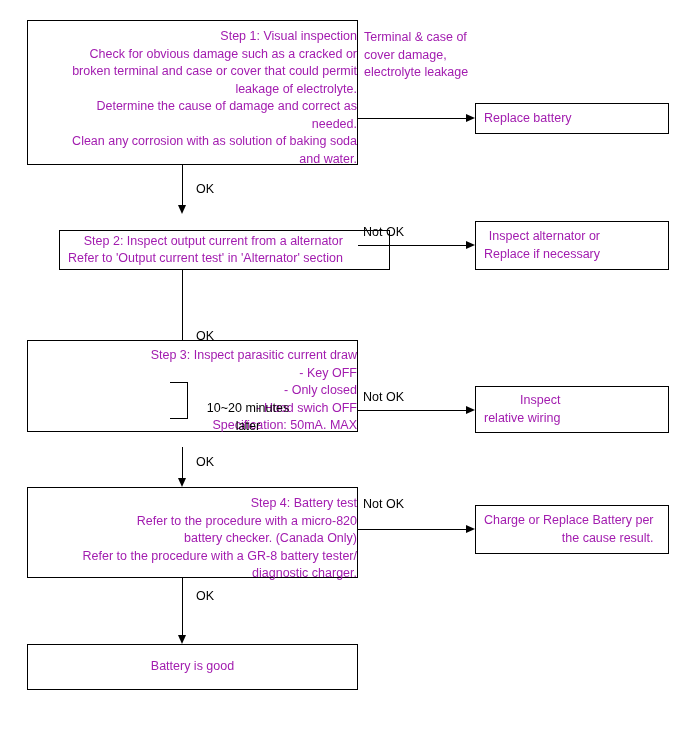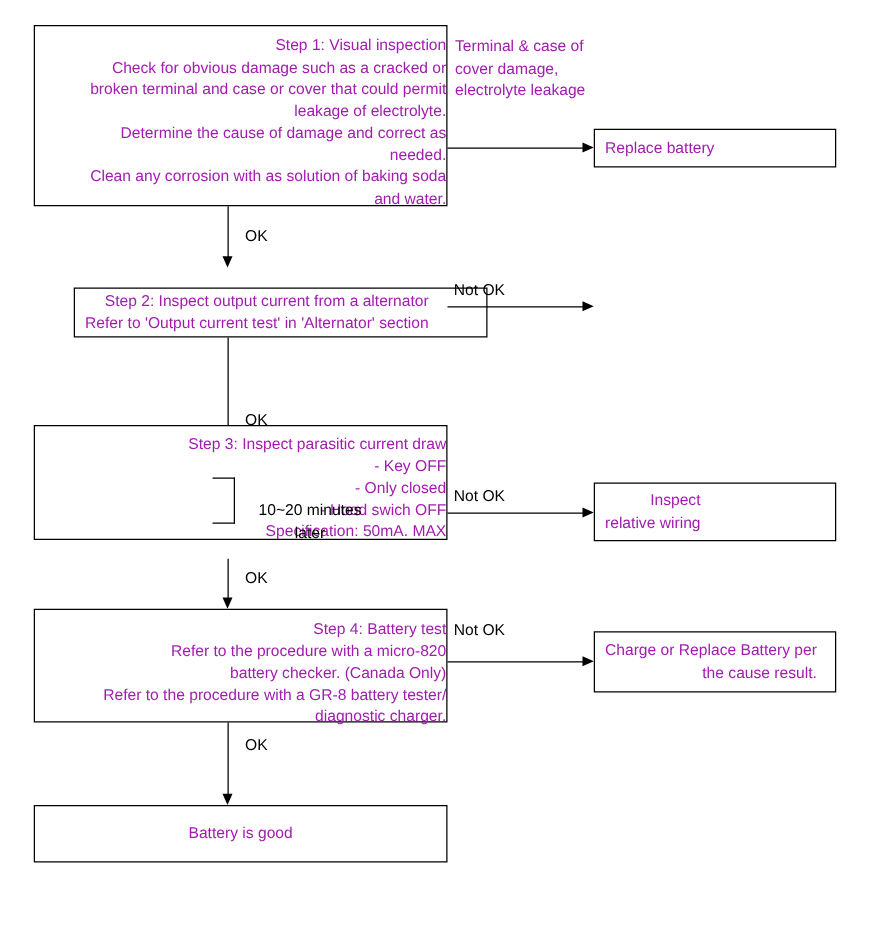--- a/index.html
+++ b/index.html
@@ -134,20 +134,24 @@
 
   <div class="node vcenter" style="left:27px; top:230px; width:331px; height:40px;margin-left:32px;">
     <span class="node-text">Step 2: Inspect output current from a alternator
 Refer to 'Output current test' in 'Alternator' section</span>
   </div>
 
   <div class="hline" style="left:358px; top:245px; width:110px;"></div>
   <div class="arrow-right" style="left:466px; top:240.5px;"></div>
   <div class="edge-label" style="left:363px; top:225px;">Not OK</div>
 
+  <div class="node vcenter" style="left:475px; top:221px; width:194px; height:49px;">
+    <span class="node-text">Inspect alternator or
+Replace if necessary</span>
+  </div>
 
   <div class="vline" style="left:182px; top:270px; height:77px;"></div>
   <div class="arrow-down" style="left:178px; top:346px;"></div>
   <div class="edge-label" style="left:196px; top:329px;">OK</div>
 
   <div class="node" style="left:27px; top:340px; width:331px; height:92px;">
     <span class="node-text" style="padding:6px 0 0 8px;">Step 3: Inspect parasitic current draw</span>
     <span class="node-text" style="padding:0 0 0 8px;"> - Key OFF
  - Only closed
  - Hood swich OFF

